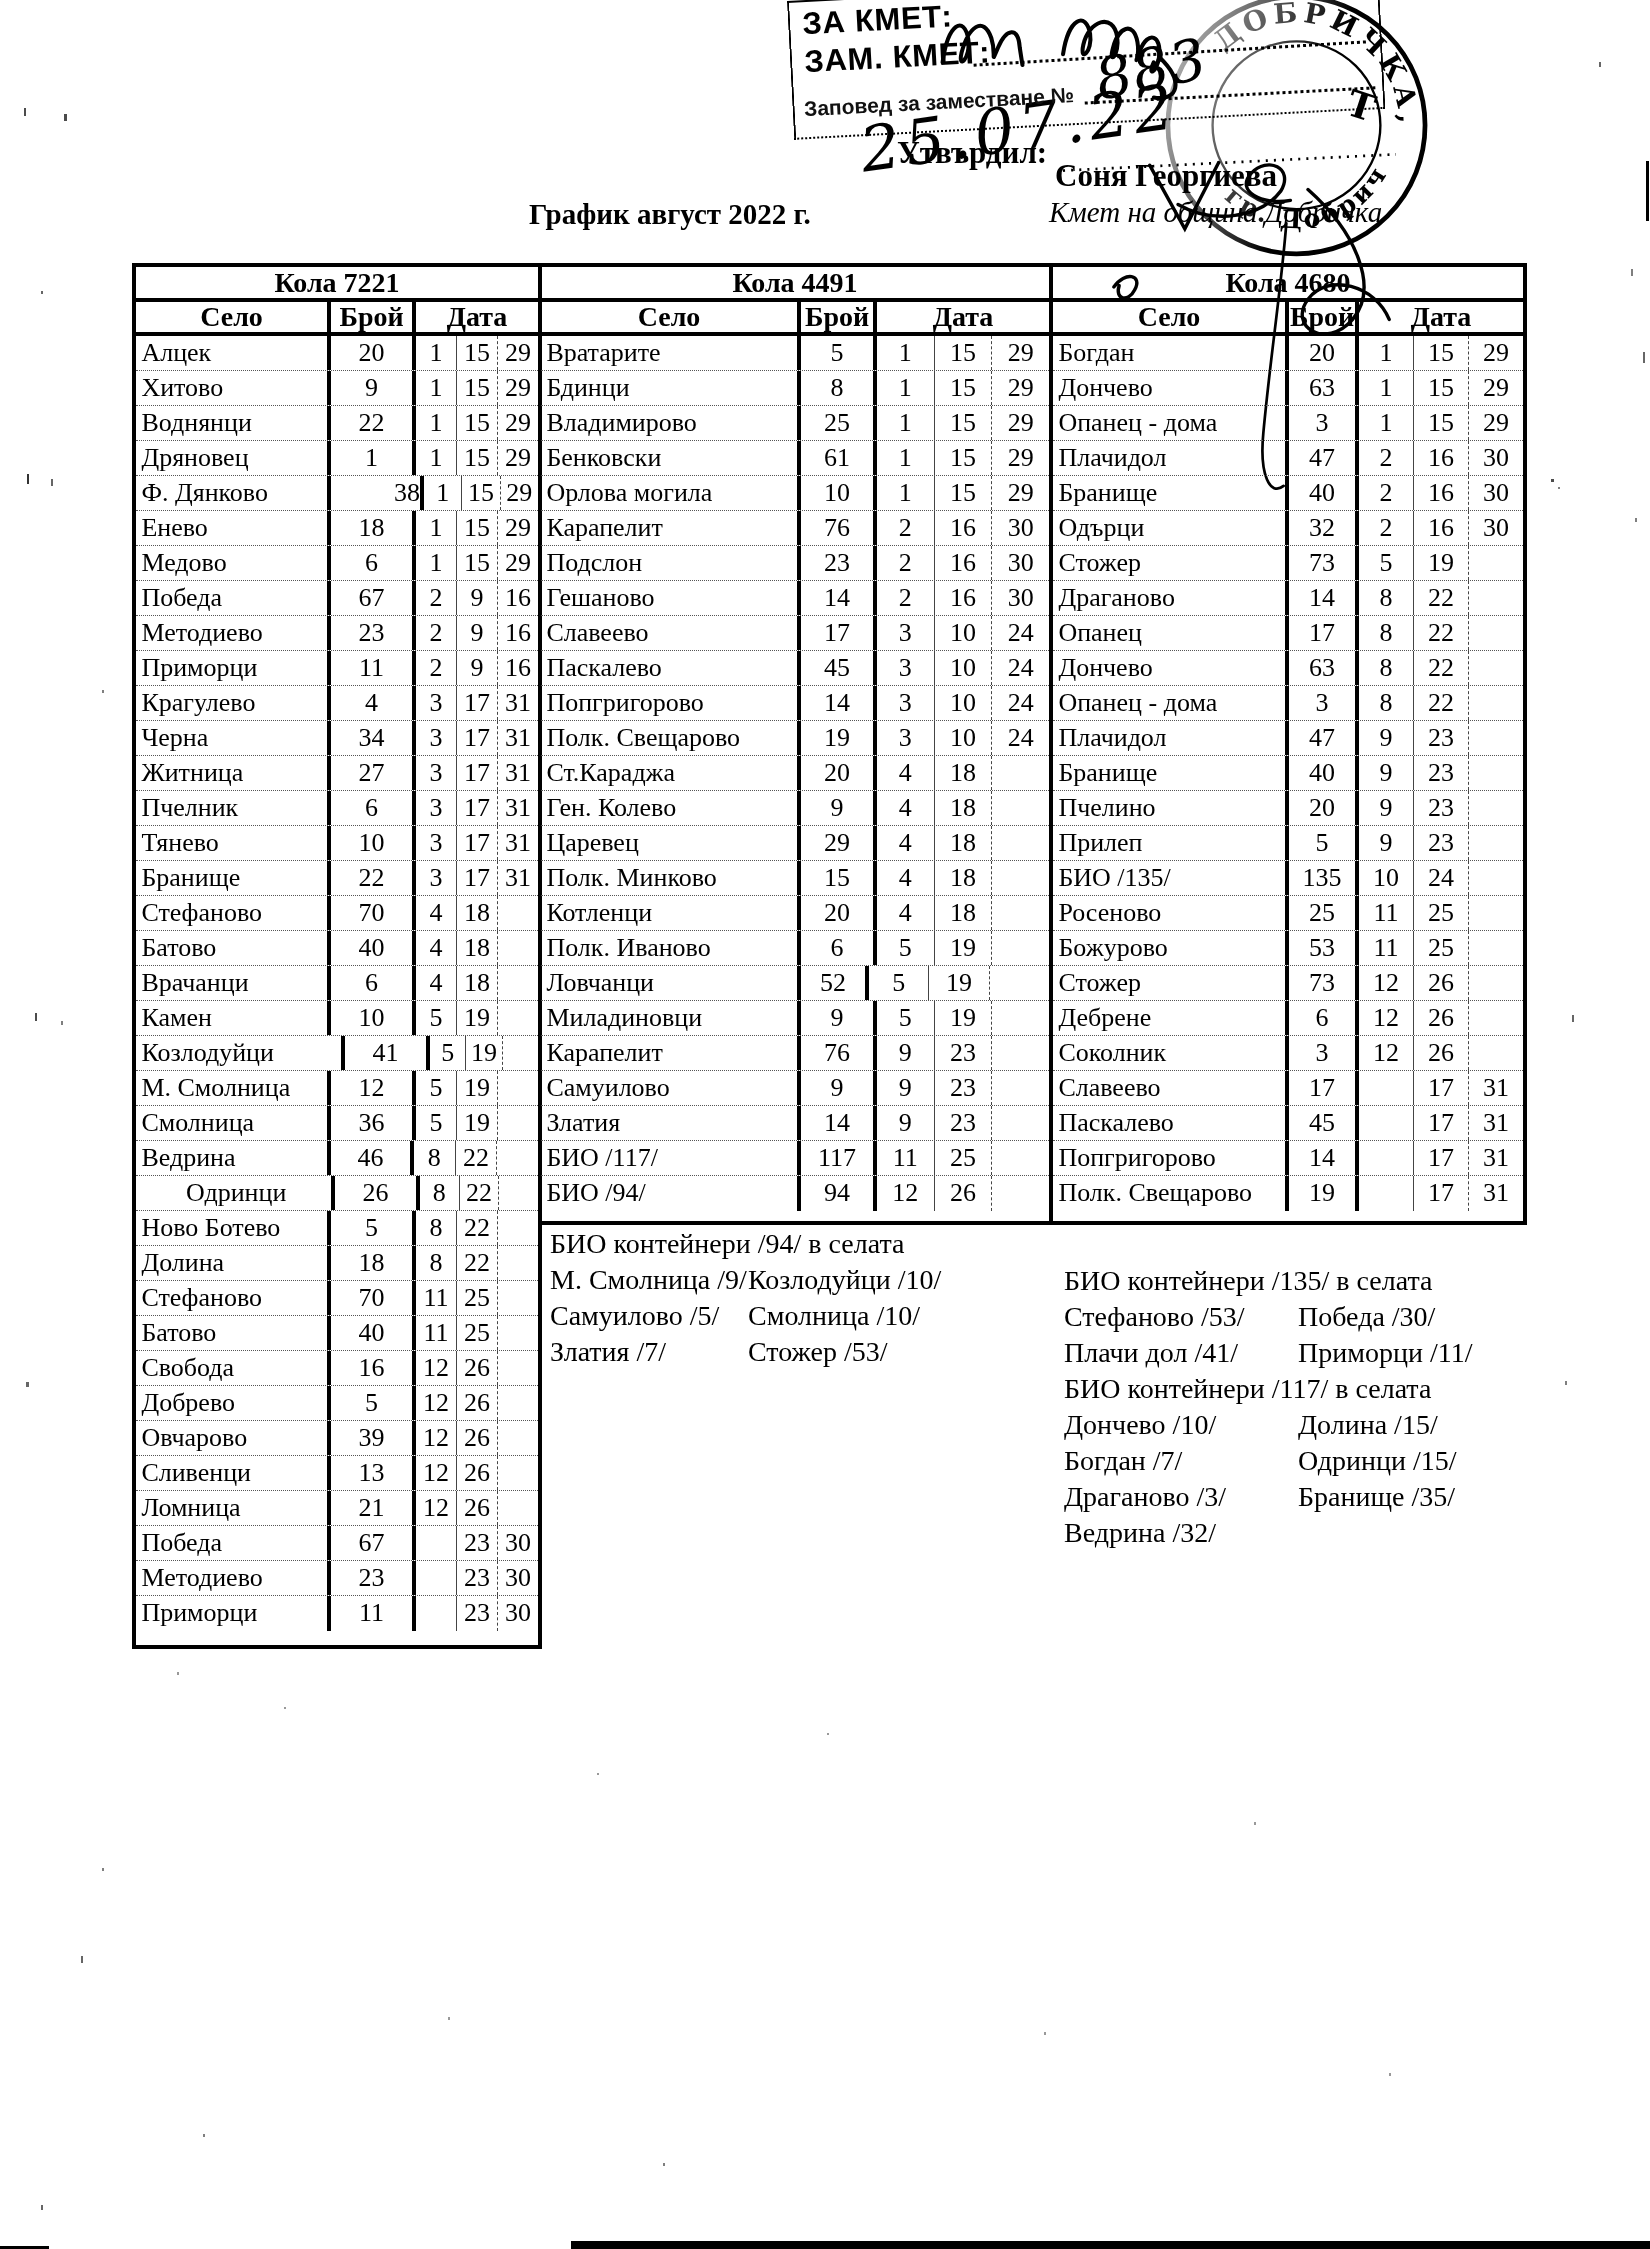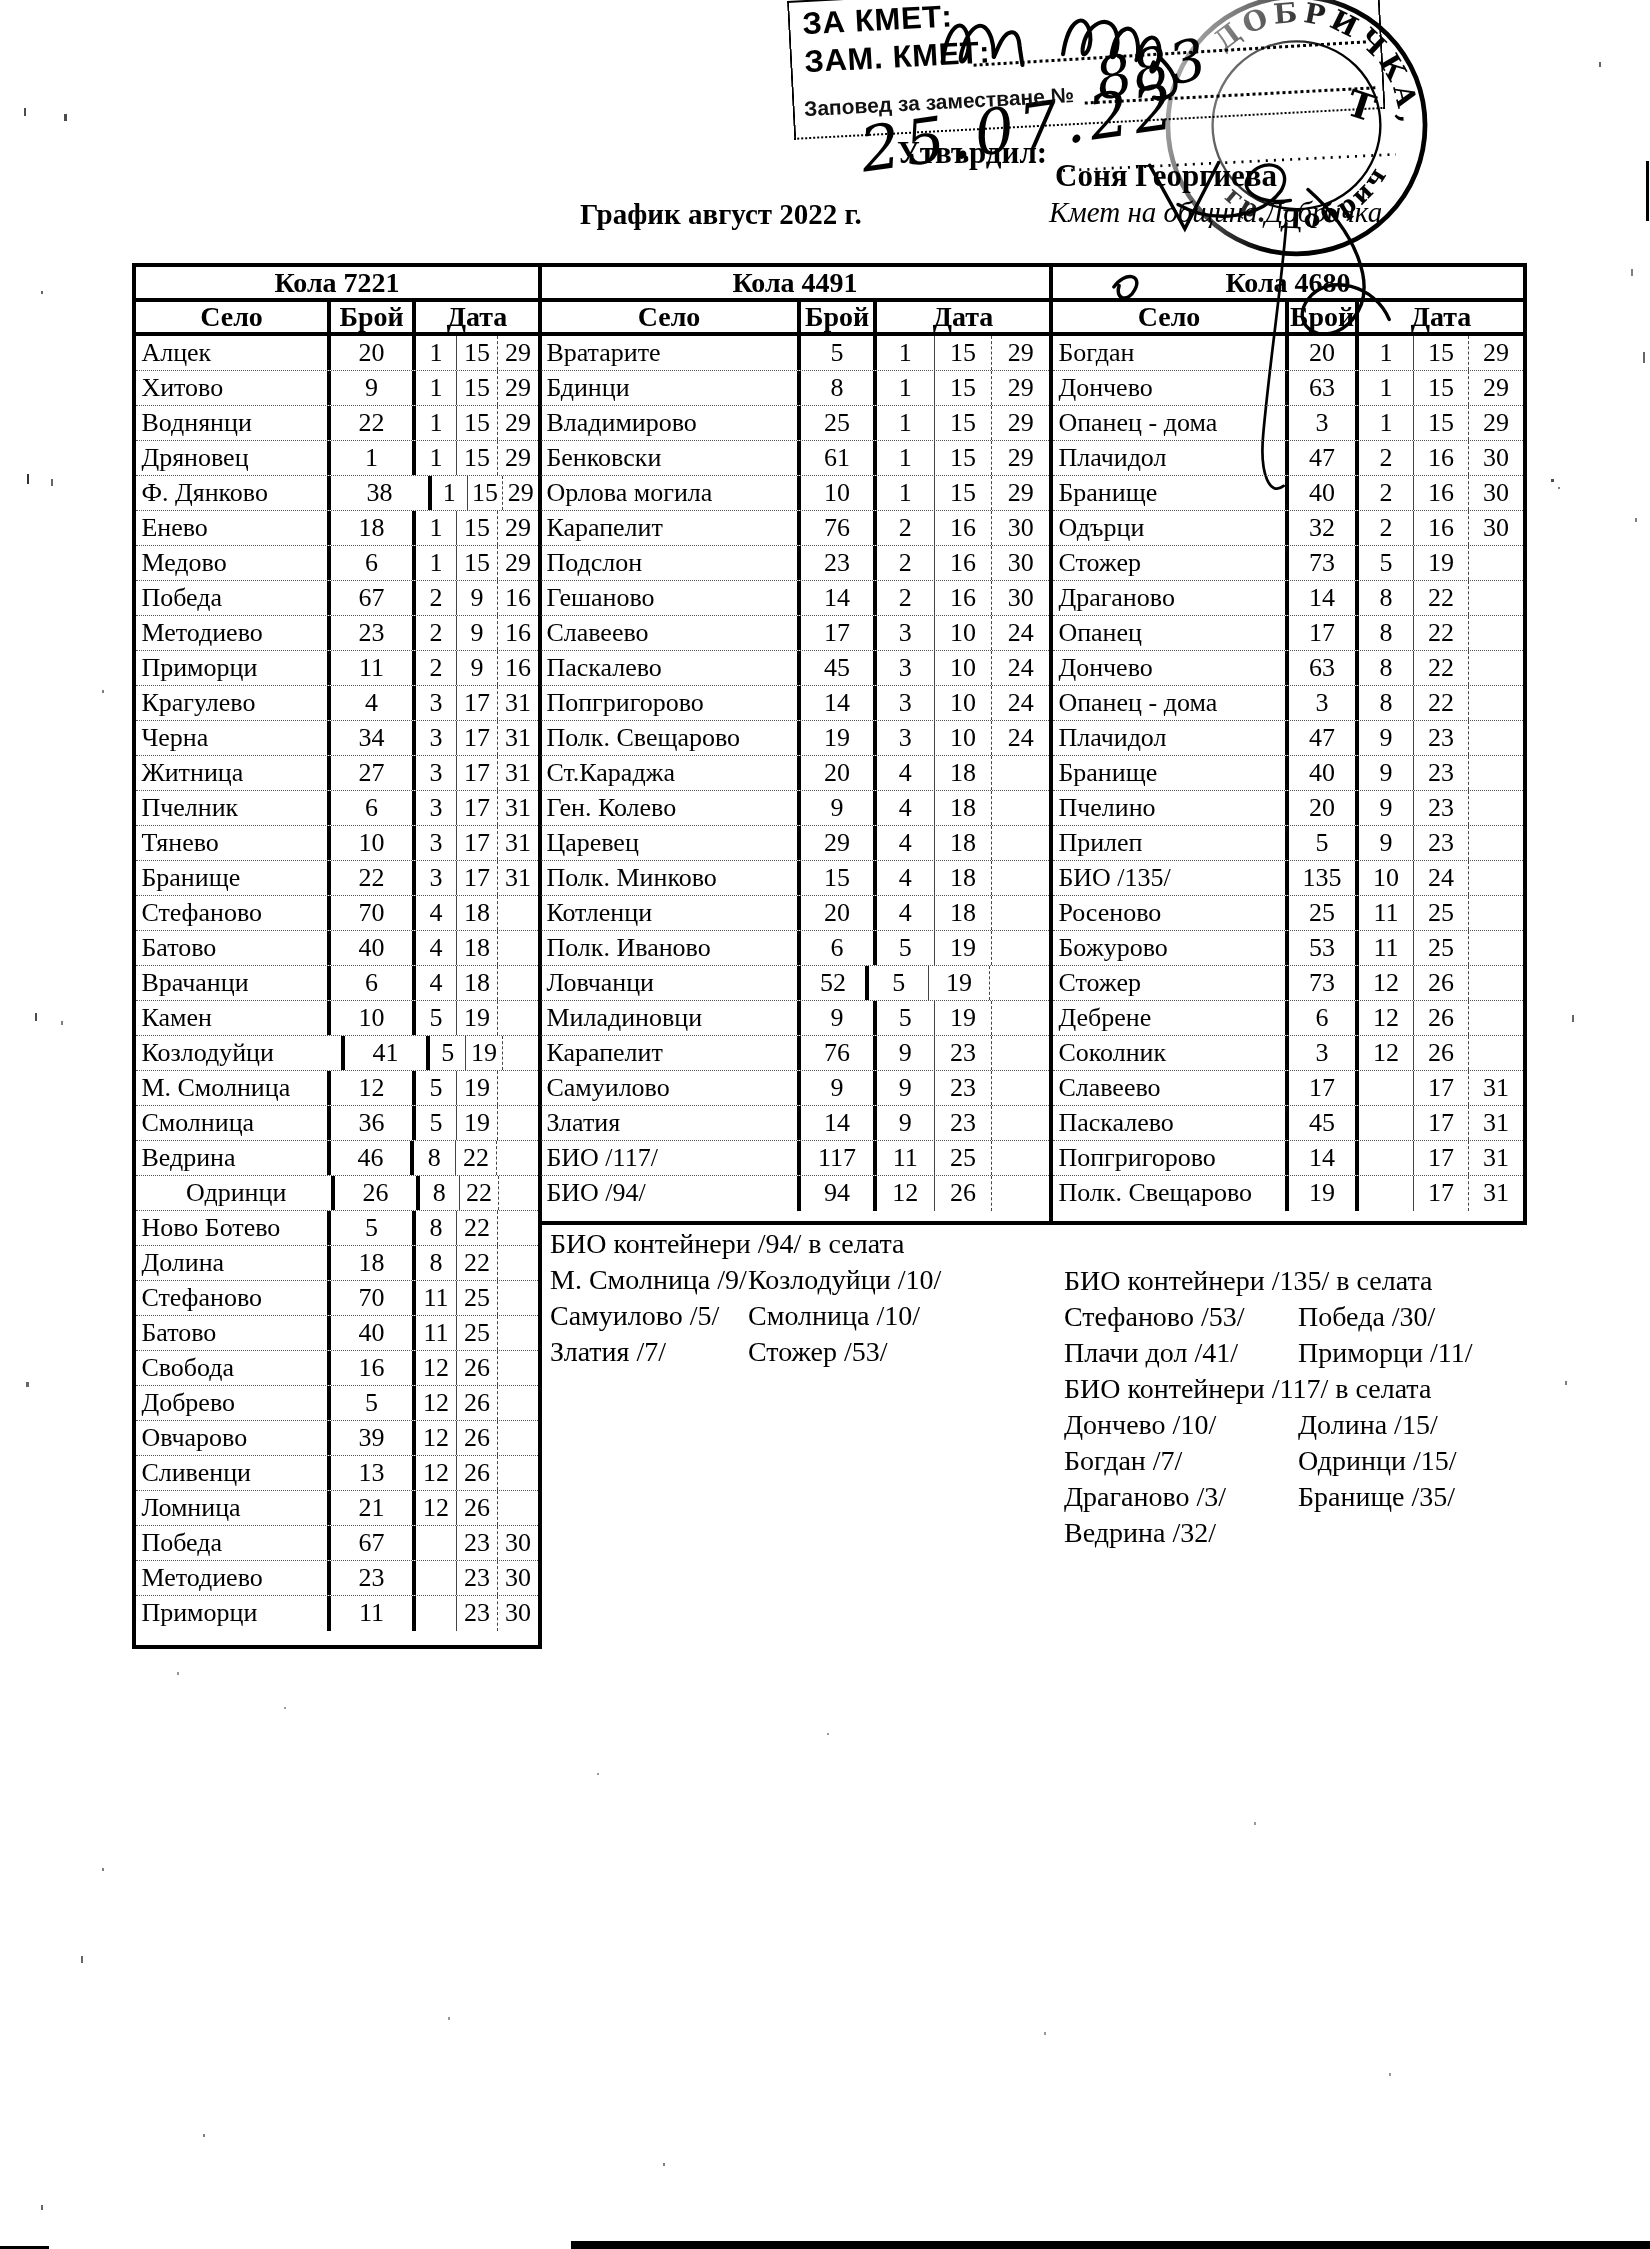--- a/index.html
+++ b/index.html
@@ -10,21 +10,21 @@
              border:2.7px solid #000;border-bottom:2.7px dotted #000;
              transform:rotate(-3deg);transform-origin:left top;
              font-family:"Liberation Sans",sans-serif;font-weight:bold;}
   .sb-l1{position:absolute;left:12.2px;top:4.1px;font-size:31px;letter-spacing:0.7px;}
   .sb-l2{position:absolute;left:12.2px;top:42px;font-size:31px;letter-spacing:0.7px;}
   .sb-l3{position:absolute;left:9.5px;top:95px;font-size:21px;color:#111;}
   .dots{position:absolute;border-bottom:3.4px dotted #000;height:0;}
   .dots-1{left:181px;top:69px;width:393px;transform:rotate(-.4deg);}
   .dots-2{left:290px;top:114px;width:291px;}
   
-  .doc-title{position:absolute;left:580px;top:198px;font-size:29px;font-weight:bold;}
+  .doc-title{position:absolute;left:529px;top:198px;font-size:29px;font-weight:bold;}
   .approve{position:absolute;left:897px;top:135px;font-size:31px;font-weight:bold;}
   .approver{position:absolute;left:1055px;top:158px;font-size:31px;font-weight:bold;}
   .approver-title{position:absolute;left:1049px;top:196px;font-size:29px;font-style:italic;}
   
   .group{position:absolute;top:263px;box-sizing:border-box;border:4.7px solid #000;background:transparent;}
   .g-noleft{border-left:none;}
   .car{height:31px;line-height:31px;border-bottom:4.1px solid #000;text-align:center;
        font-weight:bold;font-size:28px;}
   .cols{display:flex;height:30px;line-height:30px;border-bottom:4.1px solid #000;
         font-weight:bold;font-size:28px;text-align:center;}
@@ -144,21 +144,21 @@
         </div>
         <div class="trow">
           <div class="cv" style="width: 195px;">Дряновец</div>
           <div class="cn" style="width: 85px;">1</div>
           <div class="cd cd1">1</div>
           <div class="cd cd2">15</div>
           <div class="cd">29</div>
         </div>
         <div class="trow">
           <div class="cv" style="width: 195px;">Ф. Дянково</div>
-          <div class="cn" style="width: 101px;">38</div>
+          <div class="cn" style="width: 93px; text-align: right;">38</div>
           <div class="cd cd1">1</div>
           <div class="cd cd2">15</div>
           <div class="cd">29</div>
         </div>
         <div class="trow">
           <div class="cv" style="width: 195px;">Енево</div>
           <div class="cn" style="width: 85px;">18</div>
           <div class="cd cd1">1</div>
           <div class="cd cd2">15</div>
           <div class="cd">29</div>

